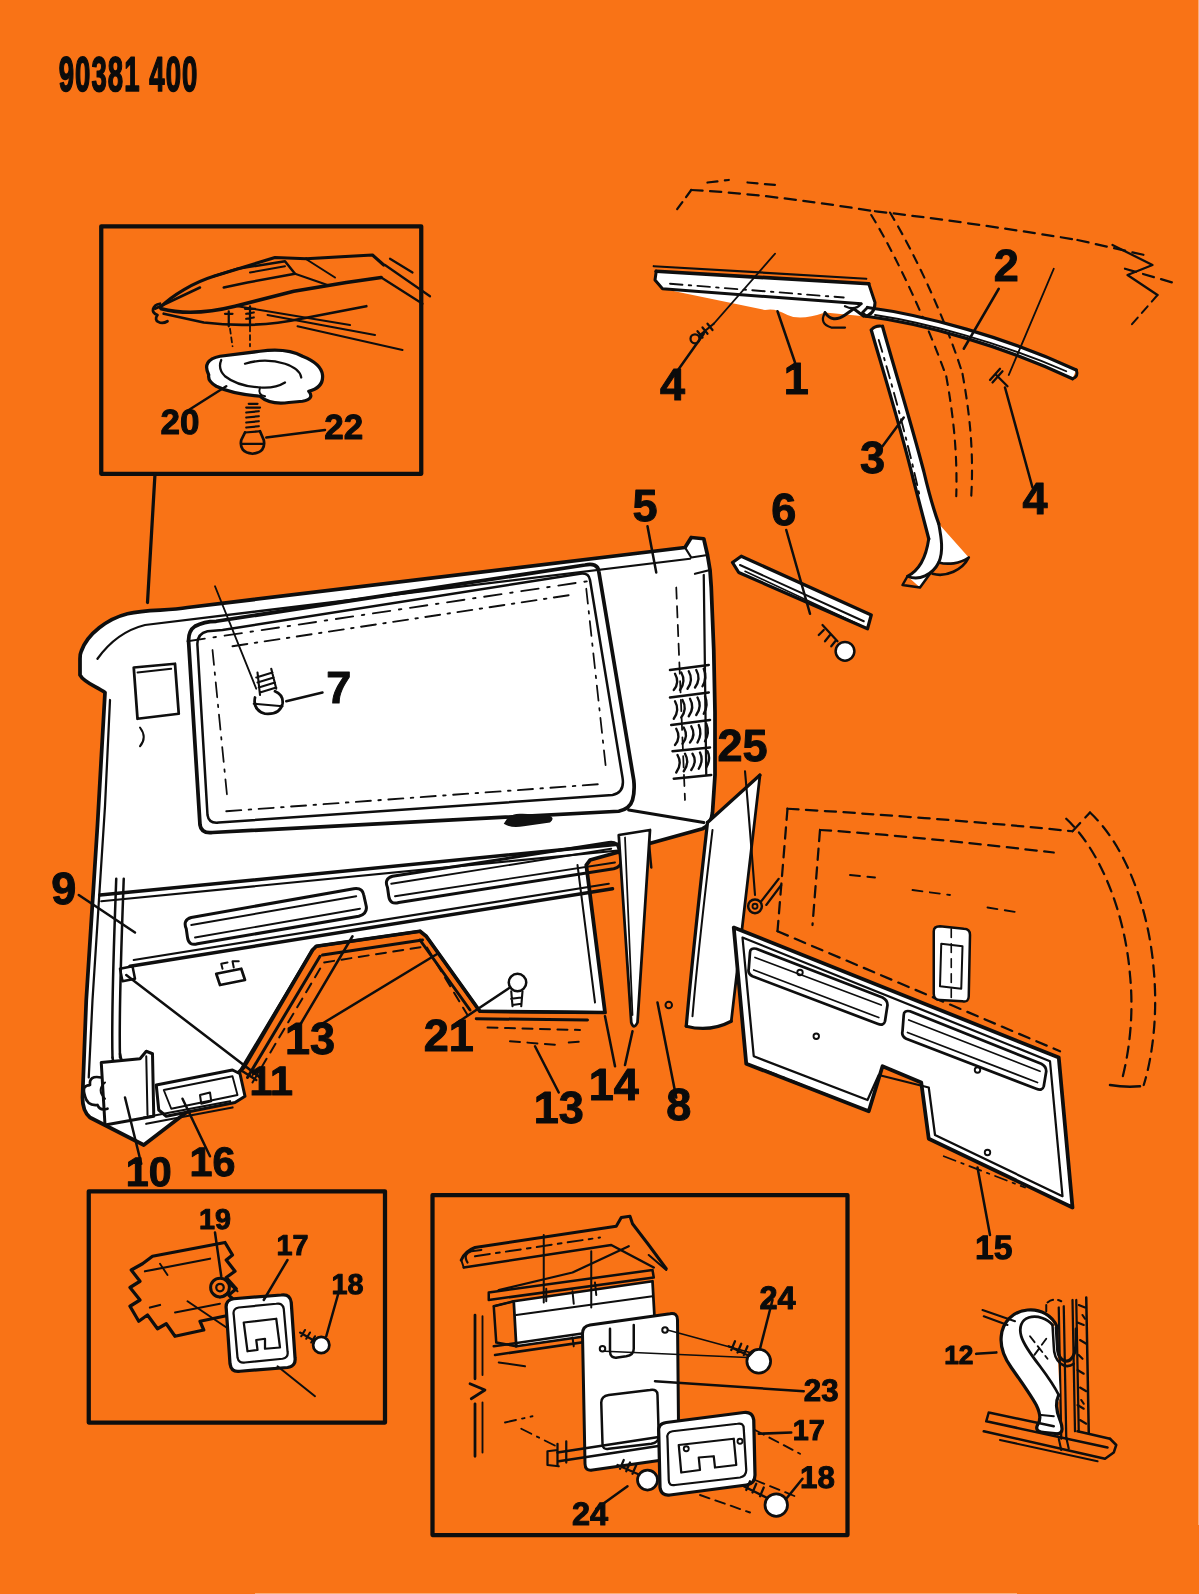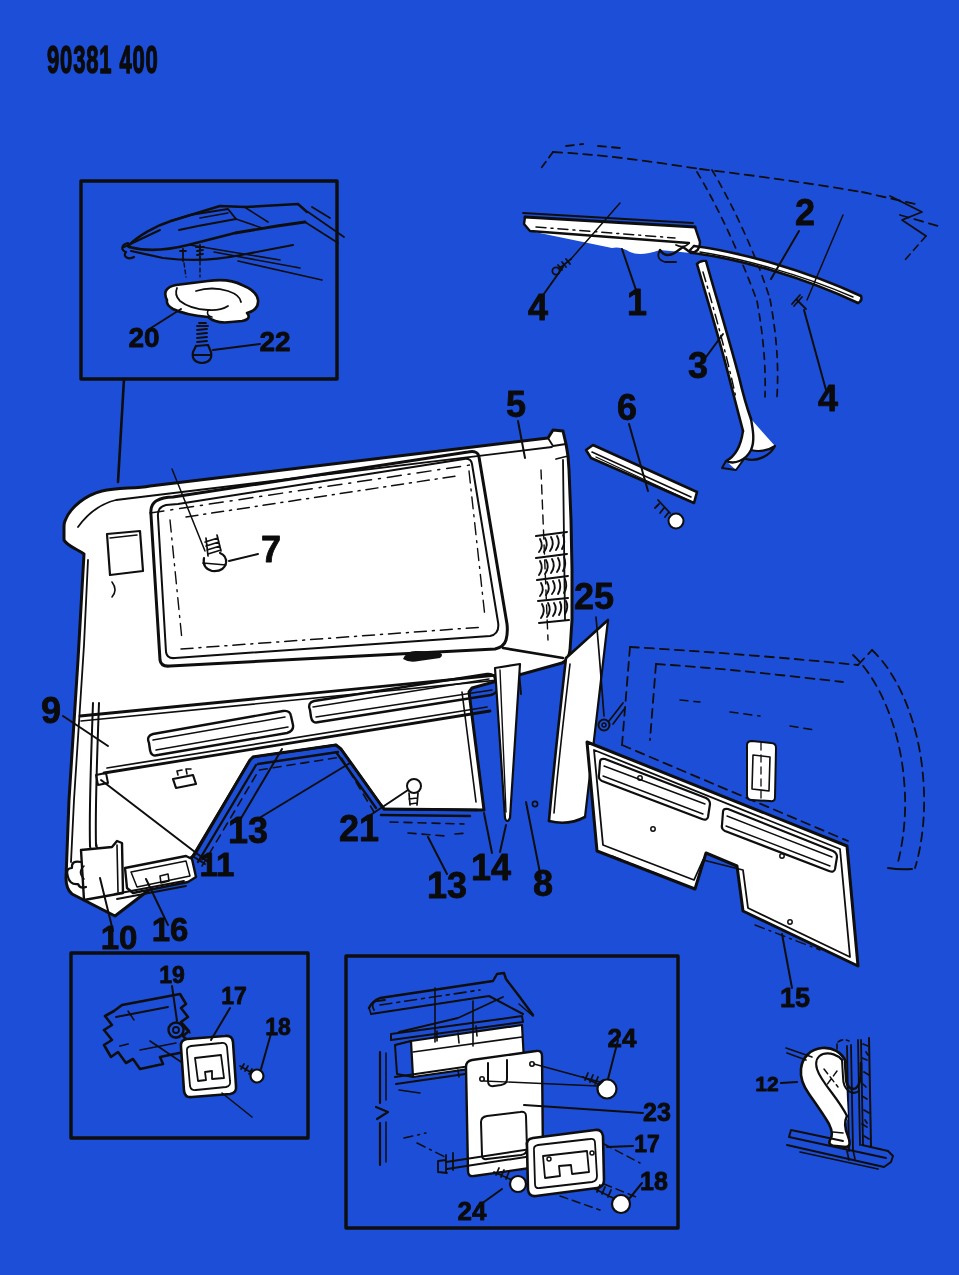--- a/index.html
+++ b/index.html
@@ -1,16 +1,16 @@
 <!DOCTYPE html>
 <html><head>
 <meta charset="utf-8">
 <style>
 html,body{margin:0;padding:0;background:#ffffff;}
-#page{position:relative;width:959px;height:1275px;background:#1d4ed8;overflow:hidden;}
+#page{position:relative;width:959px;height:1275px;background:#f97316;overflow:hidden;}
 svg{position:absolute;left:0;top:0;}
 text{font-family:"Liberation Sans",sans-serif;font-weight:bold;fill:#0b0b0b;}
 .t36{font-size:36px}.t34{font-size:33px}.t28{font-size:28px}.t27{font-size:27px}
 .t26{font-size:26px}.t23{font-size:23px}.t25{font-size:25px}.t21{font-size:21px}
 </style>
 </head>
 <body>
 <div id="page">
 <svg width="959" height="1275" viewBox="0 0 959 1275">
 <g id="art" fill="none" stroke="#0e0e0e" stroke-width="2.5" stroke-linecap="round" stroke-linejoin="round">

